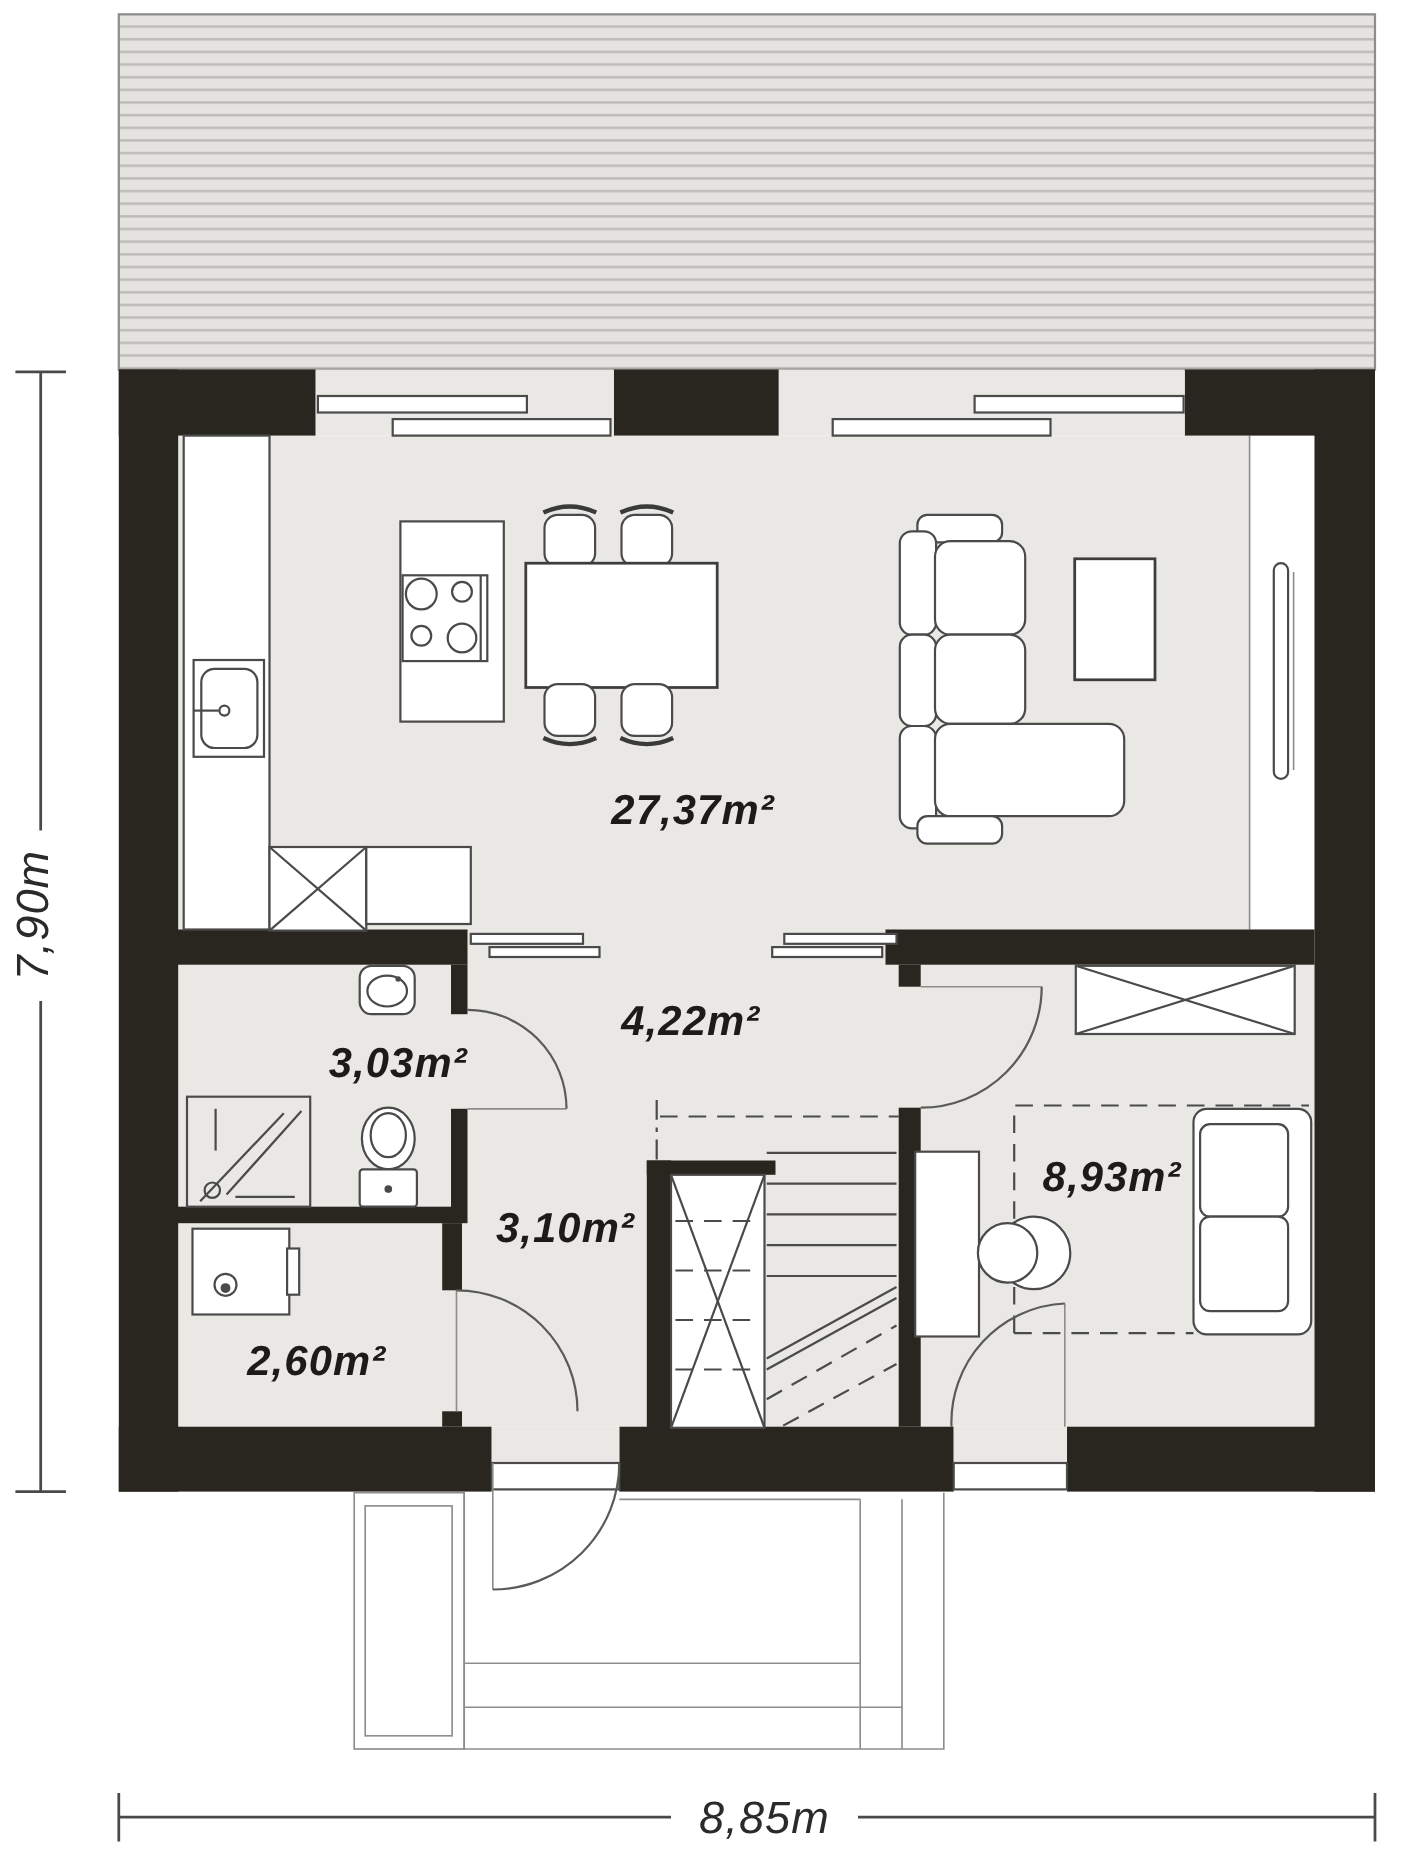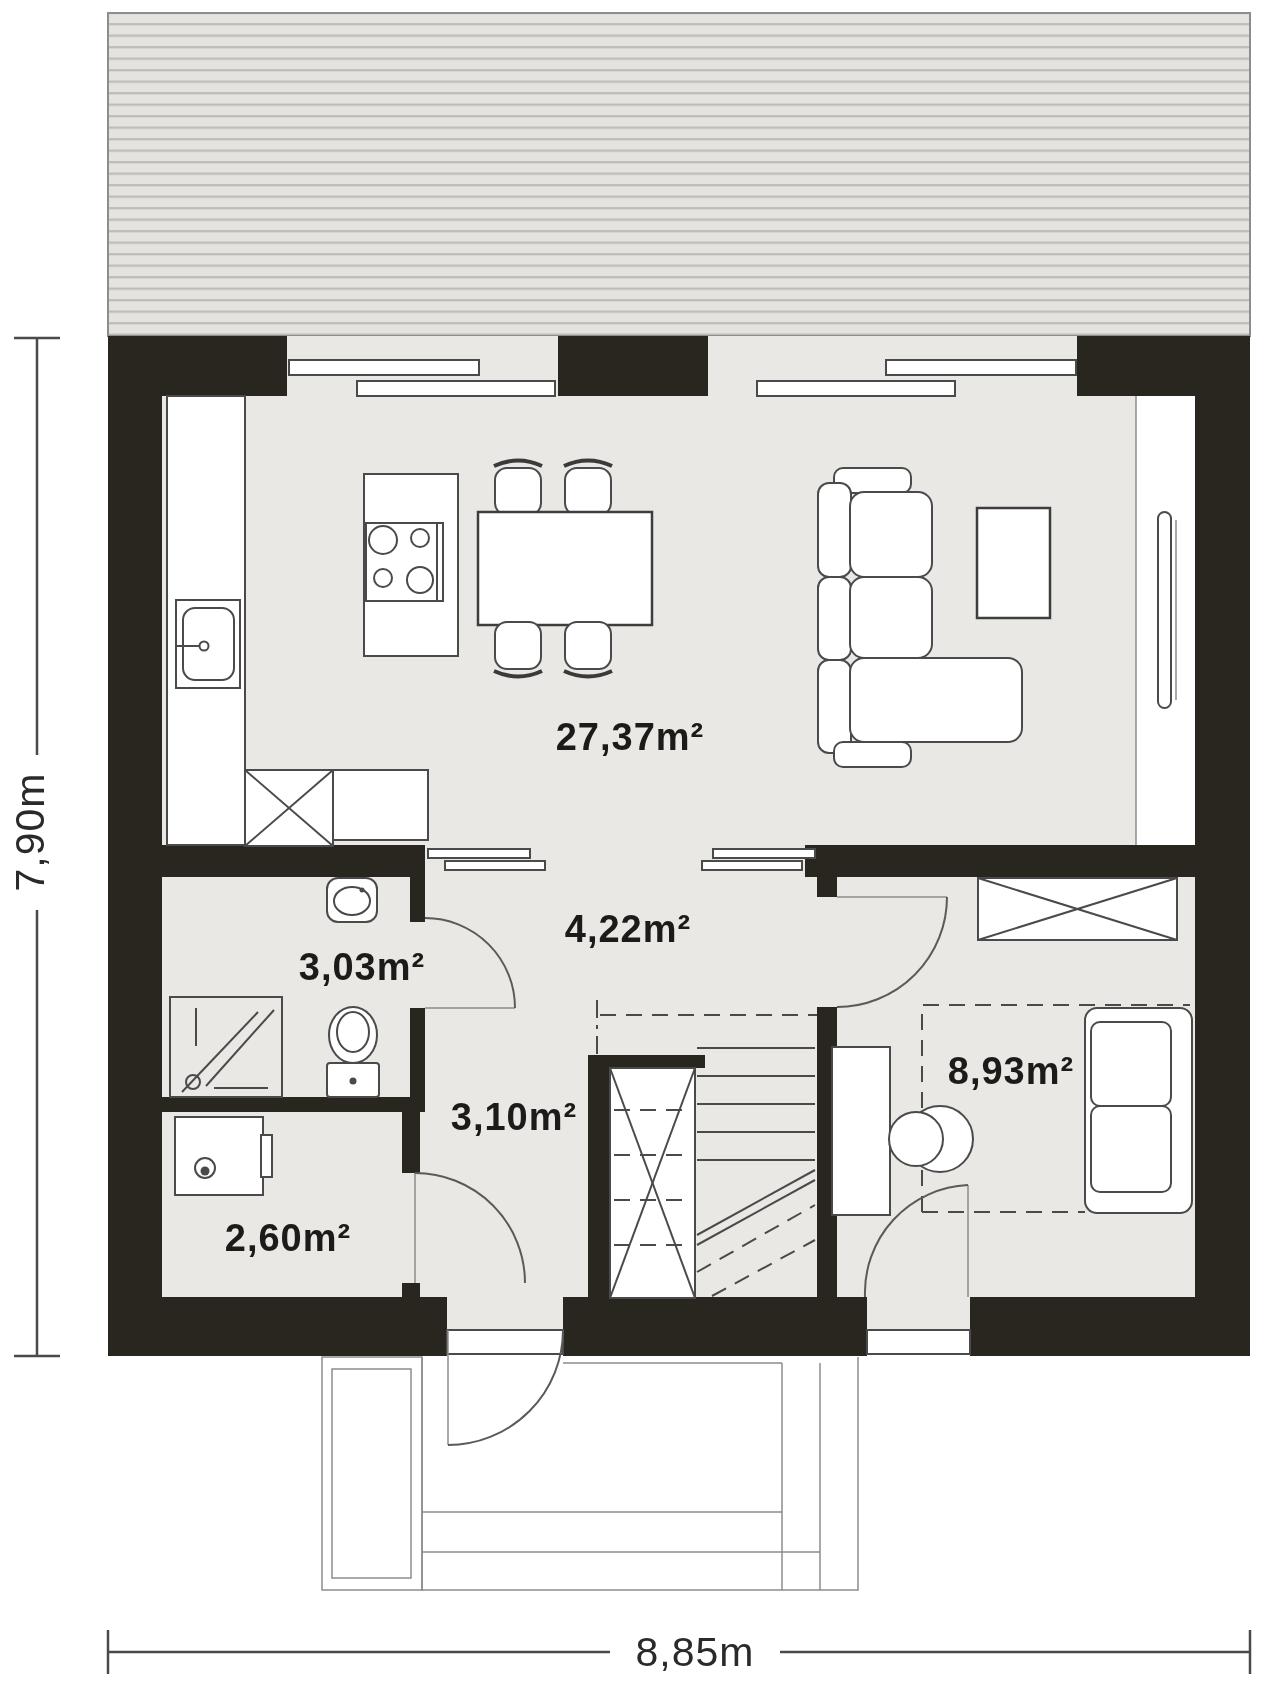--- a/index.html
+++ b/index.html
@@ -1,17 +1,17 @@
 <!DOCTYPE html>
 <html><head>
 <meta charset="utf-8">
 <style>
   html,body{margin:0;padding:0;background:#ffffff;}
   .page{width:1280px;height:1698px;position:relative;background:#fff;
-        font-family:"Liberation Sans", sans-serif;}
+        font-family:"Liberation Sans", sans-serif;font-style:italic;}
   svg{display:block;}
   svg text{font-family:"Liberation Sans", sans-serif;}
   .room-label{font-size:38px;font-weight:bold;fill:#1d1b1a;letter-spacing:1px;}
   .dim-label{font-size:41px;font-weight:normal;fill:#2a2a2a;letter-spacing:1px;}
   .furn{fill:#ffffff;stroke:#4a4a4a;stroke-width:2;}
   .furn3{fill:#ffffff;stroke:#3d3d3d;stroke-width:2.5;}
   .ln{fill:none;stroke:#4a4a4a;stroke-width:2;}
   .lnthin{fill:none;stroke:#8d8d8b;stroke-width:1.5;}
   .arc{fill:none;stroke:#5a5a58;stroke-width:2;}
   .dash{fill:none;stroke:#4a4a4a;stroke-width:2;stroke-dasharray:16 10;}

